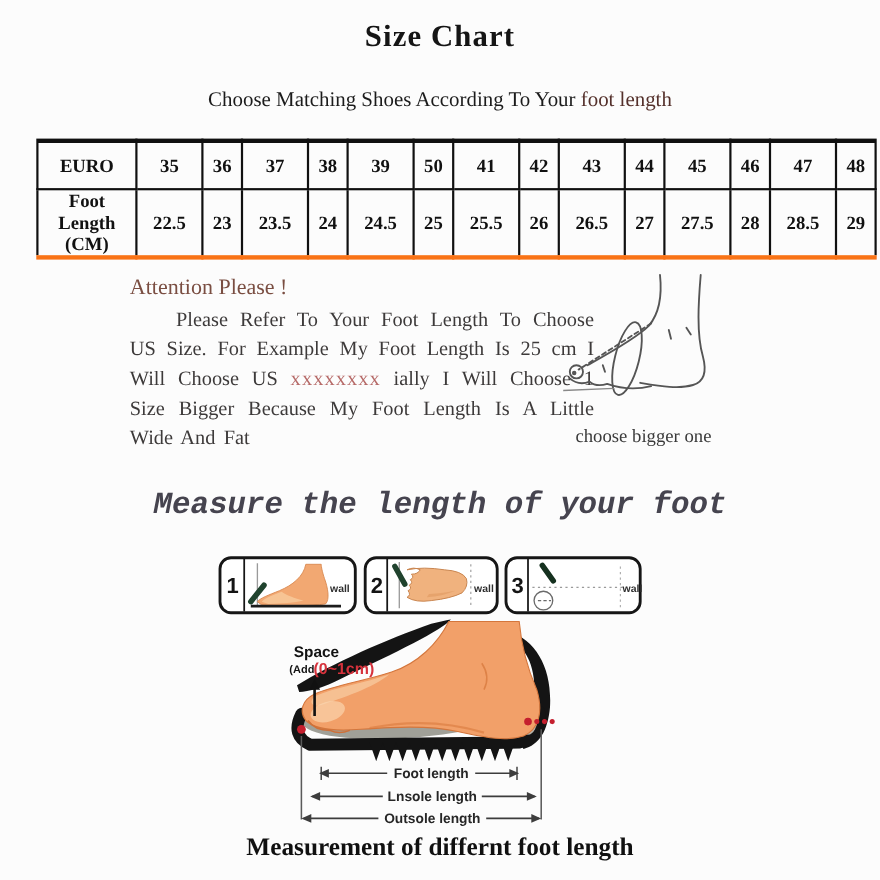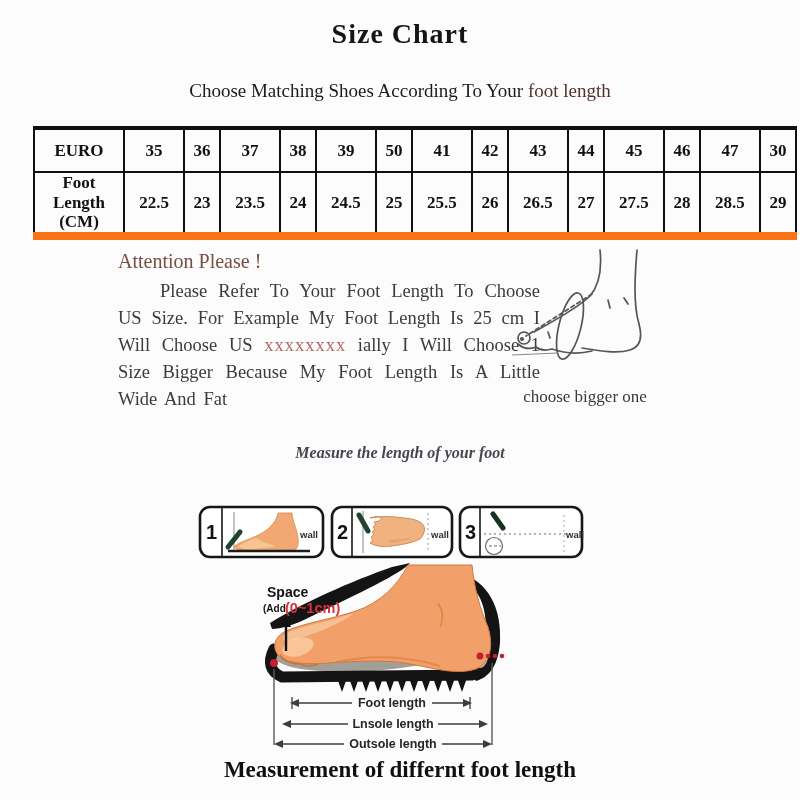--- a/index.html
+++ b/index.html
@@ -6,38 +6,38 @@
   body{width:800px;height:800px;background:#fcfcfc;position:relative;overflow:hidden;
        font-family:"Liberation Serif", serif;color:#141414;}
   .abs{position:absolute;}
   .center{left:0;width:800px;text-align:center;}
 
   .title{top:18px;font-size:28px;font-weight:bold;letter-spacing:1px;color:#151515;}
   .subtitle{top:80px;font-size:19px;font-weight:normal;color:#1b1b1b;}
   .subtitle .accent{color:#54302b;}
 
   table.size{position:absolute;left:33px;top:126px;width:764px;border-collapse:collapse;
-             border-top:4px solid #101010;border-bottom:8px solid #f97316;}
+             border-top:4px solid #101010;border-bottom:4px solid #f97316;}
   table.size td{border:2px solid #101010;text-align:center;font-weight:bold;
                 font-size:17px;padding:0;color:#111;}
   table.size tr.r1 td{height:41px;}
   table.size tr.r2 td{height:59px;}
   td.rowhead{width:88px;font-size:17px;line-height:1.15;padding:2px 4px;}
 
   .attention{left:118px;top:250px;width:422px;}
   .attention-heading{font-size:20px;color:#7a4e42;margin-bottom:5px;}
   .attention-body{font-size:18.5px;line-height:27px;text-align:justify;color:#3d3a3a;
                   text-indent:42px;word-spacing:3px;margin:0;}
   .attention-body .redacted{color:#b66a68;letter-spacing:1px;}
 
   .choose-note{left:515px;top:384px;width:140px;text-align:center;font-size:17px;
                line-height:1.55;color:#3a3a3a;}
 
-  .measure-heading{top:444px;font-size:16px;font-weight:bold;font-style:italic;
-                   color:#46444f;font-family:Liberation Serif, serif;}
+  .measure-heading{top:444px;font-size:28px;font-weight:bold;font-style:italic;
+                   color:#46444f;font-family:Liberation Mono, monospace;}
 
   .caption{top:757px;font-size:23px;font-weight:bold;color:#101010;}
 
   svg{display:block;}
   svg text{font-family:"Liberation Sans", sans-serif;}
   .sketch path, .sketch ellipse, .sketch circle{fill:none;stroke:#555;stroke-width:1.7;
       stroke-linecap:round;stroke-linejoin:round;}
   .wall-t{font-size:9.5px;font-weight:bold;fill:#2e2e2e;}
   .step-n{font-size:20px;font-weight:bold;fill:#141414;}
   .meas-t{font-size:12.5px;font-weight:bold;fill:#262626;}
@@ -62,21 +62,21 @@
     <td>38</td>
     <td>39</td>
     <td>50</td>
     <td>41</td>
     <td>42</td>
     <td>43</td>
     <td>44</td>
     <td>45</td>
     <td>46</td>
     <td>47</td>
-    <td>30</td>
+    <td>48</td>
   </tr>
   <tr class="r2">
     <td class="rowhead">Foot Length (CM)</td>
     <td>22.5</td>
     <td>23</td>
     <td>23.5</td>
     <td>24</td>
     <td>24.5</td>
     <td>25</td>
     <td>25.5</td>

